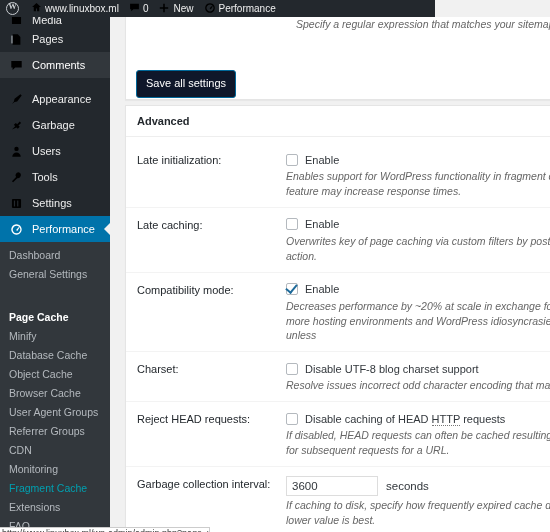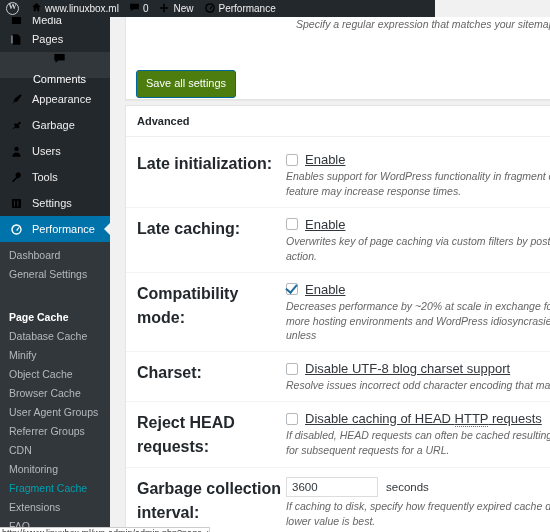--- a/index.html
+++ b/index.html
@@ -67,21 +67,21 @@
     display: flex; align-items: center;
     height: 26px;
     padding-left: 9px;
     color: #eee;
     font-size: 11px;
     gap: 8px;
     position: relative;
   }
   .menu-row .mi { width: 15px; display: flex; justify-content: center; }
   .menu-row.clipped-top { height: 9px; overflow: hidden; align-items: flex-end; }
-  .menu-row.hl-dark { background: #32373c; color: #fff; flex-direction: column; }
+  .menu-row.hl-dark { background: #32373c; color: #fff; }
   .menu-row.active {
     background: #0073aa;
     color: #fff;
     font-weight: normal;
   }
   .menu-row.active .mi svg path,
   .menu-row.active .mi svg rect,
   .menu-row.active .mi svg circle,
   .menu-row.active .mi svg polygon { fill: #fff; }
   .menu-row.active::after {
@@ -137,21 +137,21 @@
   .sitemap-hint {
     position: absolute;
     left: 170px; top: 22px;
     font-size: 10.5px;
     font-style: italic;
     color: #666;
     white-space: nowrap;
   }
   .btn-primary {
     position: absolute;
-    background: #4d7c0f;
+    background: #0f172a;
     border: 1px solid #006799;
     border-radius: 3px;
     color: #fff;
     font-size: 11px;
     line-height: 1;
     padding: 7px 9px 8px;
     font-family: "Liberation Sans", sans-serif;
     white-space: nowrap;
     cursor: pointer;
   }
@@ -175,22 +175,22 @@
   .frow {
     display: flex;
     padding: 9px 0 8px 0;
     border-bottom: 1px solid #f3f3f3;
   }
   .frow:last-child { border-bottom: none; }
   .flabel {
     width: 160px;
     flex: 0 0 160px;
     padding-left: 11px;
-    font-size: 16px;
-    font-weight: bold;
+    font-size: 11px;
+    font-weight: normal;
     color: #23282d;
     line-height: 1.5;
   }
   .ffield {
     flex: 1 1 auto;
     min-width: 0;
     padding-right: 4px;
   }
   .cbline {
     display: flex; align-items: center;
@@ -208,21 +208,21 @@
   }
   .cb.checked::after {
     content: "";
     position: absolute;
     left: 1px; top: -2px;
     width: 5px; height: 9px;
     border: solid #1e6a9a;
     border-width: 0 2px 2px 0;
     transform: rotate(40deg);
   }
-  .cb-label { font-size: 13px; color: #32373c; white-space: nowrap; text-decoration: underline; }
+  .cb-label { font-size: 11px; color: #32373c; white-space: nowrap; }
   .desc {
     font-size: 10.5px;
     font-style: italic;
     color: #666;
     line-height: 1.42;
     margin-top: 2px;
     white-space: nowrap;
   }
   .desc.wrapline { white-space: normal; width: 430px; }
   .abbr { border-bottom: 1px dotted #777; cursor: help; }
@@ -386,22 +386,22 @@
             <path d="M10 2 a8 8 0 1 1 -.1 0 Z M10 4.2 a5.8 5.8 0 1 0 .1 0 Z M13.6 6.2 l-4.2 4.4 1.8 1.7 3.2 -5 Z"></path>
           </svg>
       </span>
       <span>Performance</span>
     </div>
 
     <div id="submenu">
       <a class="sub-row">Dashboard</a>
       <a class="sub-row">General Settings</a>
       <a class="sub-row current">Page Cache</a>
+      <a class="sub-row">Minify</a>
       <a class="sub-row">Database Cache</a>
-      <a class="sub-row">Minify</a>
       <a class="sub-row">Object Cache</a>
       <a class="sub-row">Browser Cache</a>
       <a class="sub-row">User Agent Groups</a>
       <a class="sub-row">Referrer Groups</a>
       <a class="sub-row">CDN</a>
       <a class="sub-row">Monitoring</a>
       <a class="sub-row teal">Fragment Cache</a>
       <a class="sub-row">Extensions</a>
       <a class="sub-row">FAQ</a>
       <a class="sub-row danger cut">Resolve</a>

